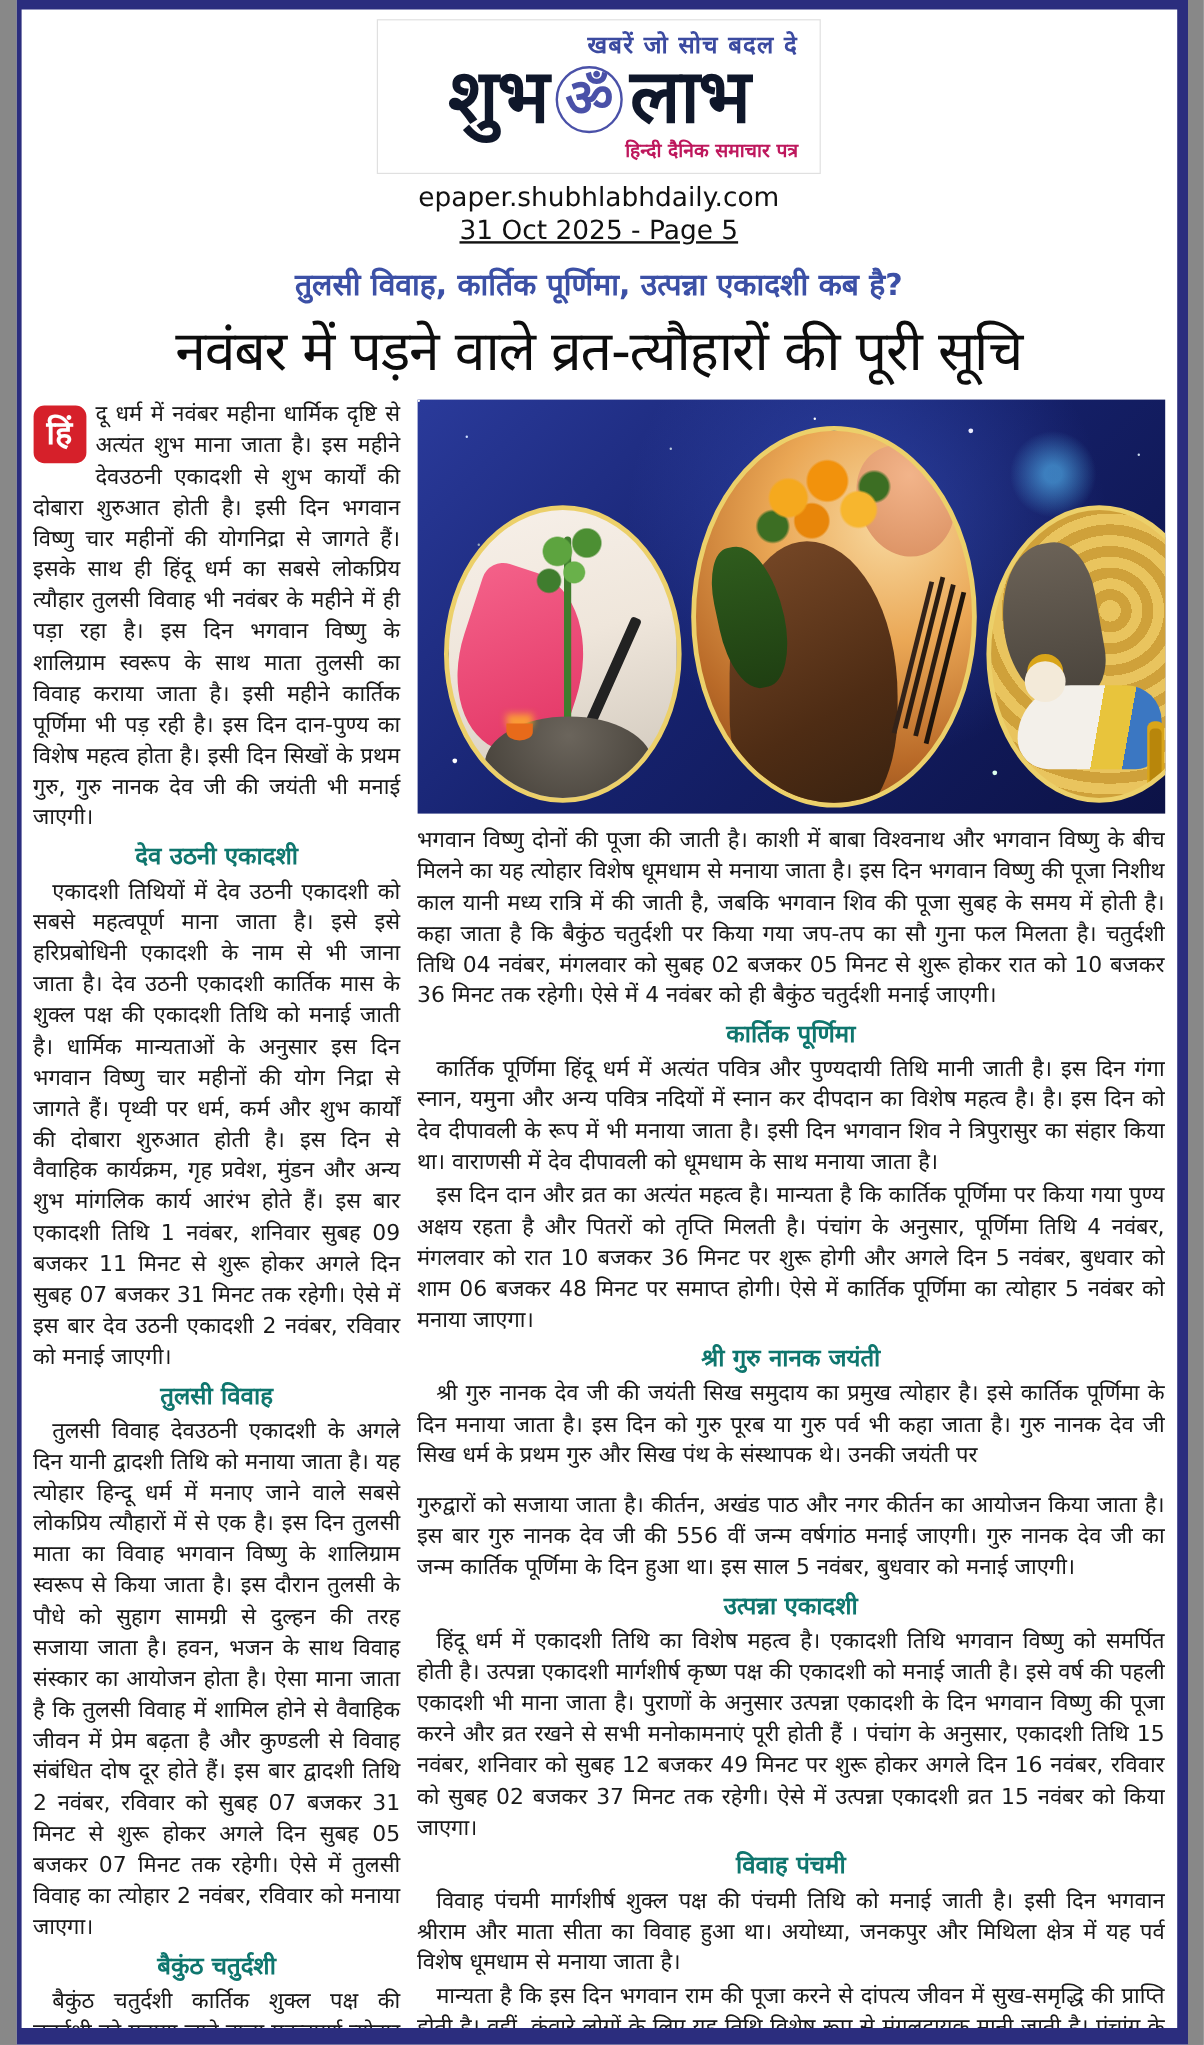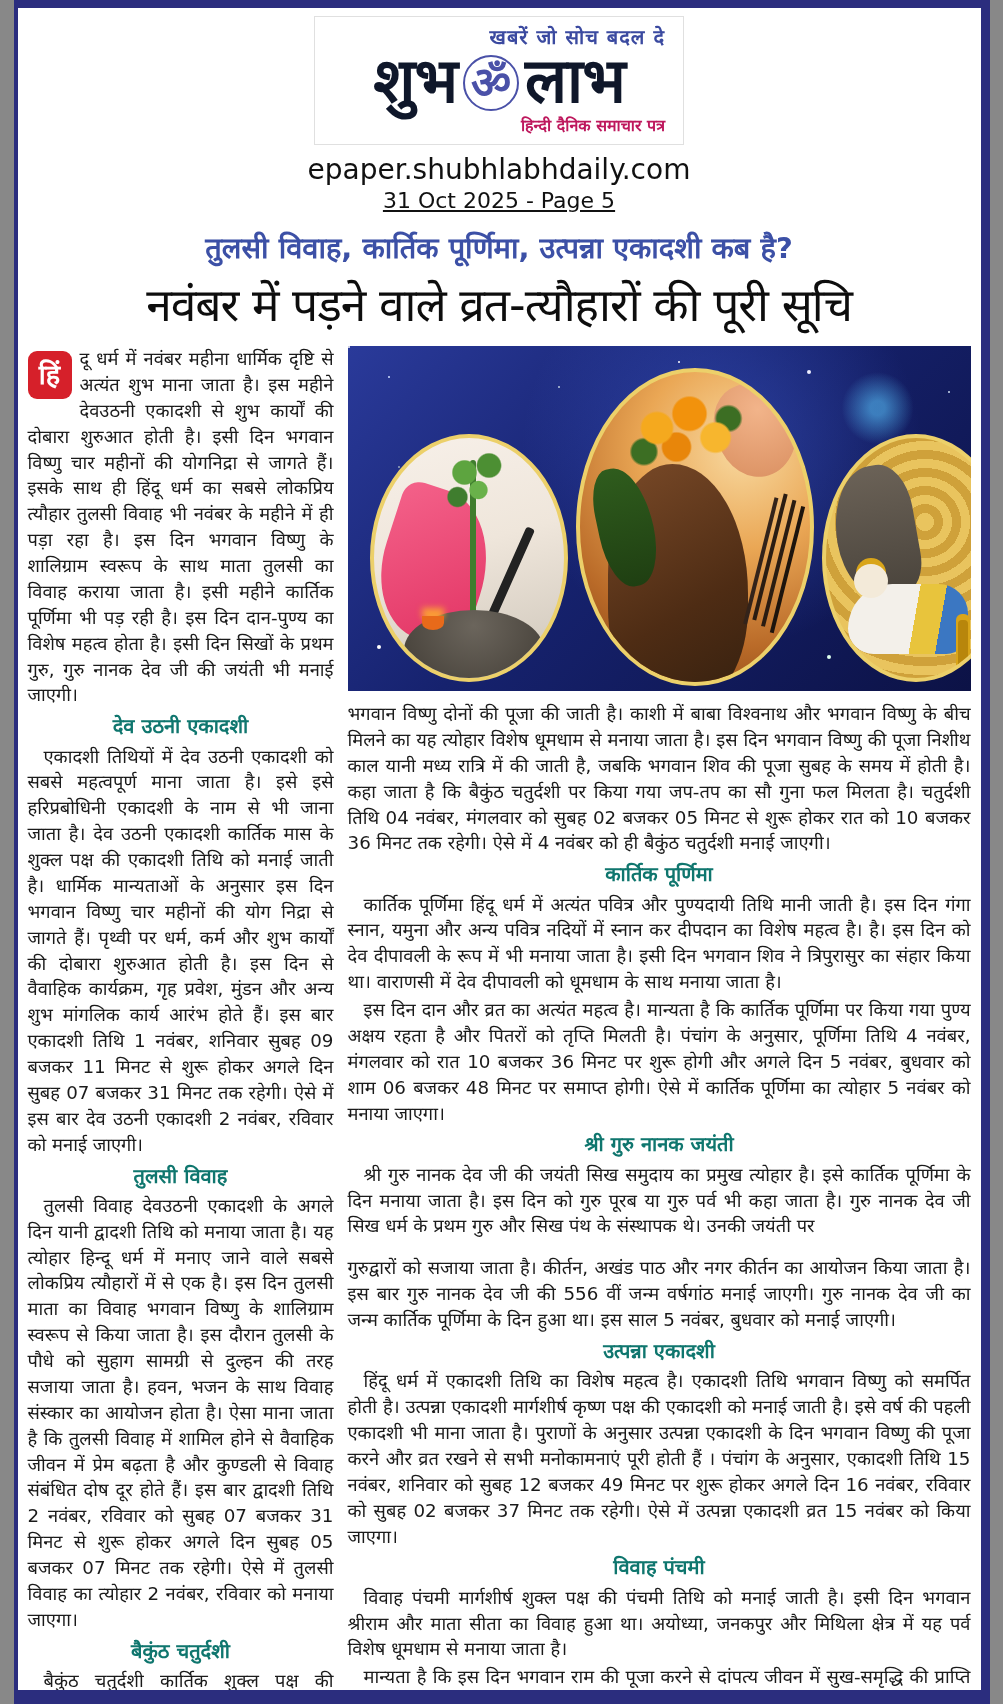--- a/index.html
+++ b/index.html
@@ -25,24 +25,24 @@
     padding:6px 18px 8px 18px;
     min-width:370px;
   }
   .tagline { color:#3b4aa0; font-weight:bold; font-size:20px; text-align:right; letter-spacing:1px; }
   .logo-row { display:flex; align-items:center; justify-content:center; gap:6px; line-height:1; }
   .logo-word { color:#0f172a; font-weight:bold; font-size:62px; letter-spacing:-1px; }
   .ganesh { color:#4a51a8; font-size:44px; font-weight:bold; position:relative; top:2px;
             border:2px solid #4a51a8; border-radius:50%; width:56px; height:56px;
             display:flex; align-items:center; justify-content:center; }
   .subtitle { color:#be185d; font-weight:bold; font-size:16px; text-align:right; margin-top:2px; }
-  .url-line { font-size:28px; color:#111; margin-top:8px; }
+  .url-line { font-size:22px; color:#111; margin-top:8px; }
   .date-line { font-size:22px; color:#111; margin-top:2px;text-decoration:underline; }
   
-  .kicker { text-align:center; color:#3c50a6; font-weight:bold; font-size:29px; margin-top:14px; }
+  .kicker { text-align:center; color:#3c50a6; font-weight:bold; font-size:25px; margin-top:14px; }
   .headline { text-align:center; color:#0d0d0d; font-weight:normal; font-size:46px; margin-top:6px; letter-spacing:-1px; }
   
   .content { display:flex; gap:14px; padding:12px 10px 0 10px; }
   .col { text-align:justify; font-size:18.3px; line-height:1.415; }
   .col-1 { width:306px; flex:0 0 306px; }
   .right-area { flex:1; display:flex; flex-direction:column; }
   .cols-23 { display:flex; gap:14px; margin-top:10px;flex-direction:column; }
   .col-2, .col-3 { flex:1; }
   .col p { margin-bottom:2px; }
   .col p.indent { text-indent:16px; }

